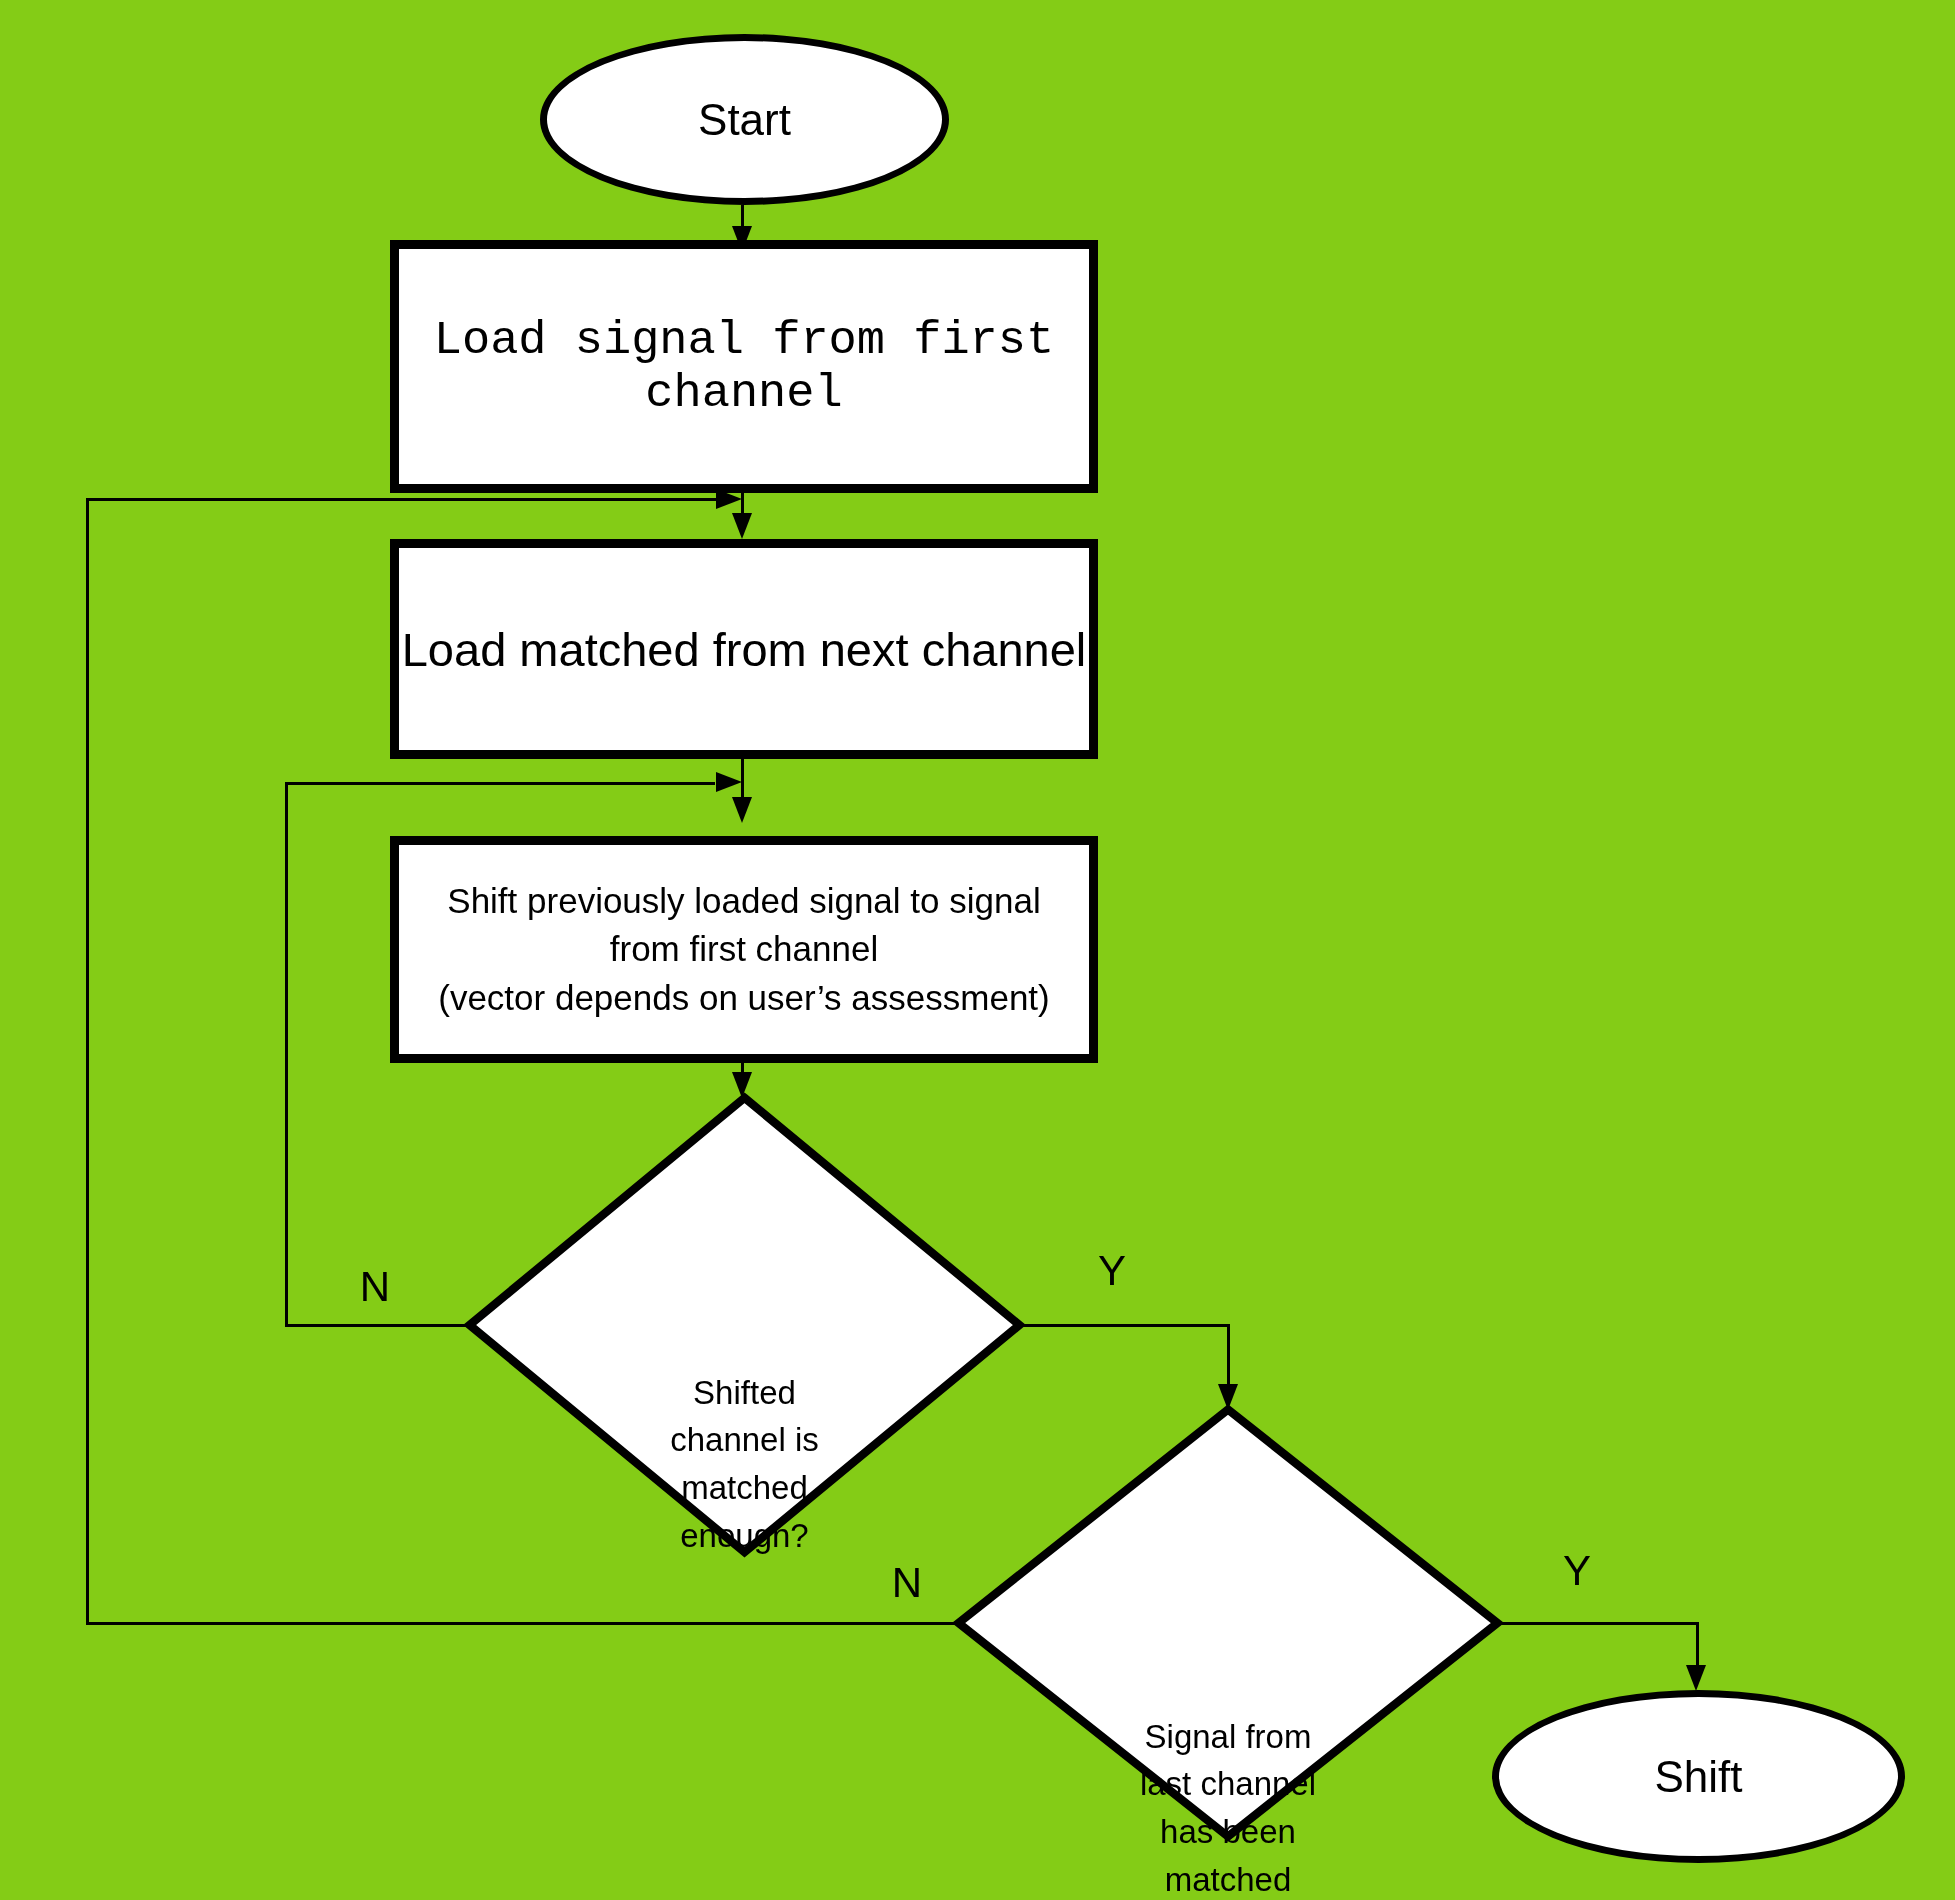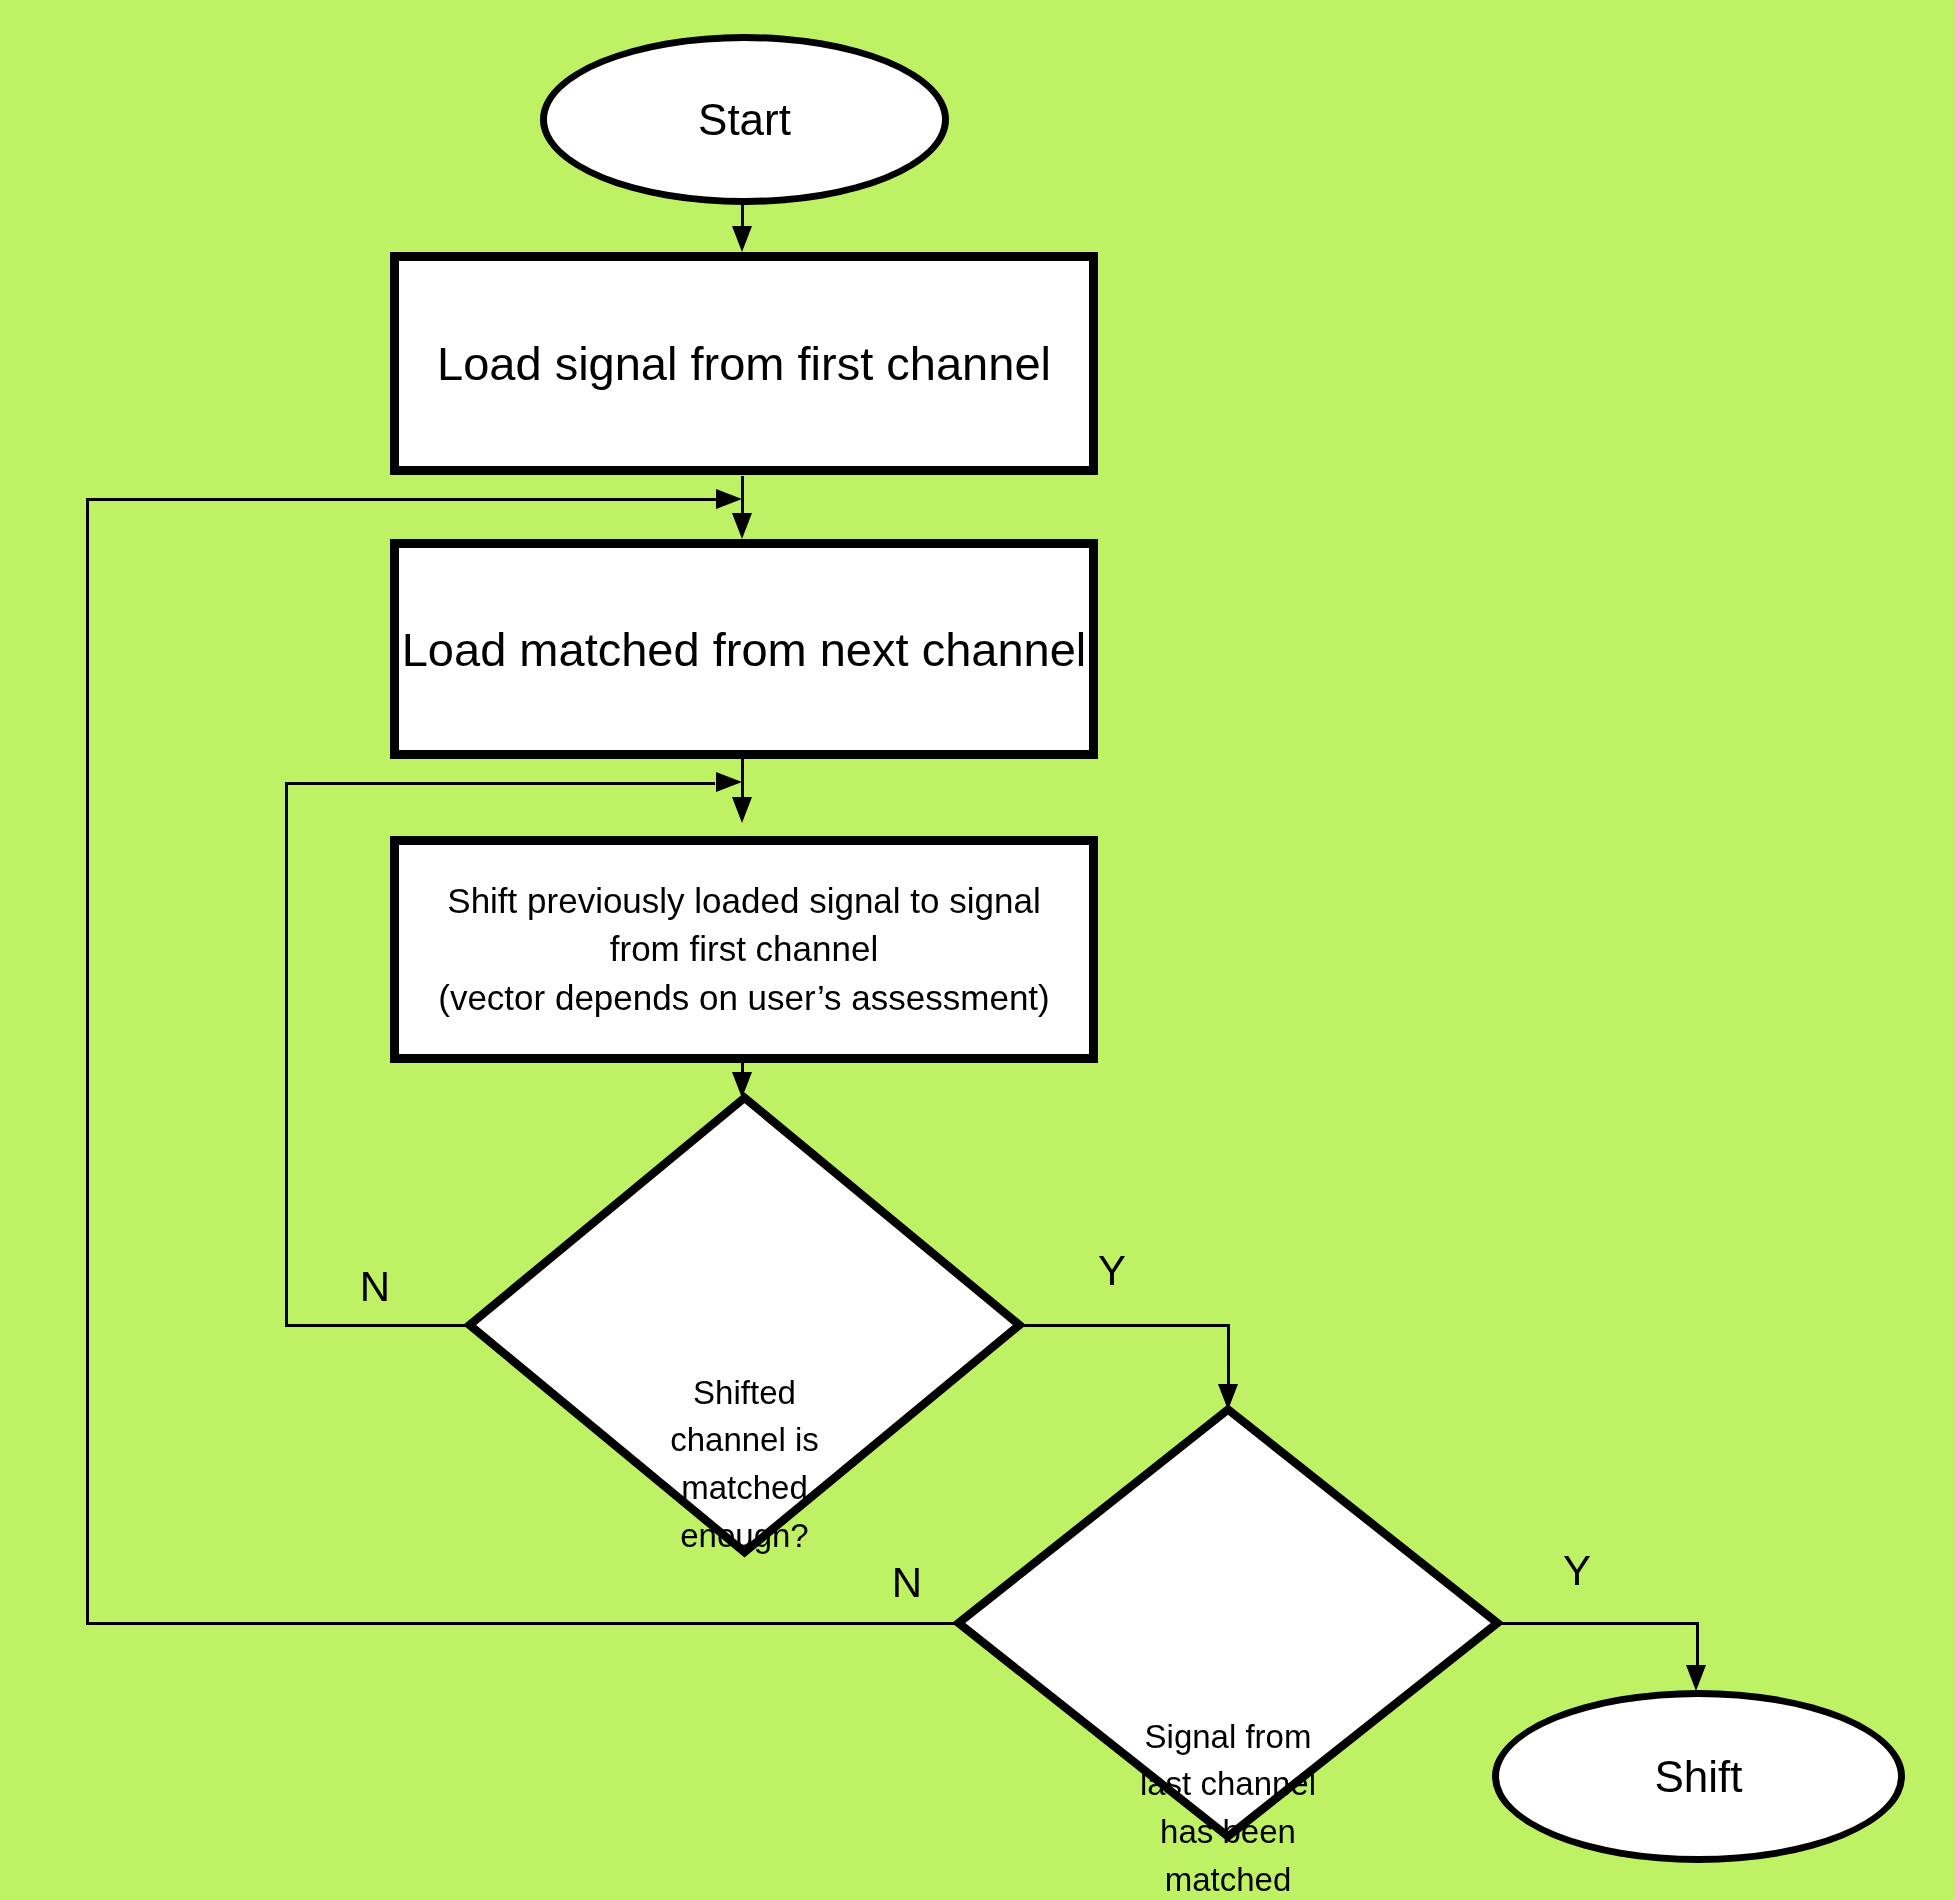--- a/index.html
+++ b/index.html
@@ -1,20 +1,20 @@
 <!DOCTYPE html>
 <html style="font-size:12px"><head>
 <meta charset="utf-8">
 <style>
   html, body { margin: 0; padding: 0; background: #ffffff; }
   .canvas {
     position: relative;
     width: 1955px;
     height: 1901px;
-    background: #bef264;
+    background: #84cc16;
     font-family: "Liberation Sans", sans-serif;
     color: #000000;
     overflow: hidden;
   }
   .shape {
     position: absolute;
     box-sizing: border-box;
     background: #ffffff;
     border: 9px solid #000000;
     display: flex;
@@ -82,21 +82,21 @@
   <div class="arrow-down" style="left:732px; top:797px;"></div>
   <div class="arrow-right" style="left:716px; top:772px;"></div>
   <div class="arrow-down" style="left:732px; top:1072px;"></div>
   <div class="arrow-down" style="left:1218px; top:1384px;"></div>
   <div class="arrow-down" style="left:1686px; top:1665px;"></div>
 
   <div class="shape terminator" style="left:540px; top:34px; width:409px; height:171px;">
     <div class="node-label terminator-label">Start</div>
   </div>
 
-  <div class="shape" style="left:390px; top:252px; width:708px; height:223px;">
+  <div class="shape" style="left:390px; top:240px; width:708px; height:253px;font-family:Liberation Mono, monospace;">
     <div class="node-label process-label">Load signal from first channel</div>
   </div>
 
   <div class="shape" style="left:390px; top:539px; width:708px; height:220px;">
     <div class="node-label process-label">Load matched from next channel</div>
   </div>
 
   <div class="shape" style="left:390px; top:836px; width:708px; height:227px;">
     <div class="node-label shift-label">Shift previously loaded signal to signal
 from first channel

